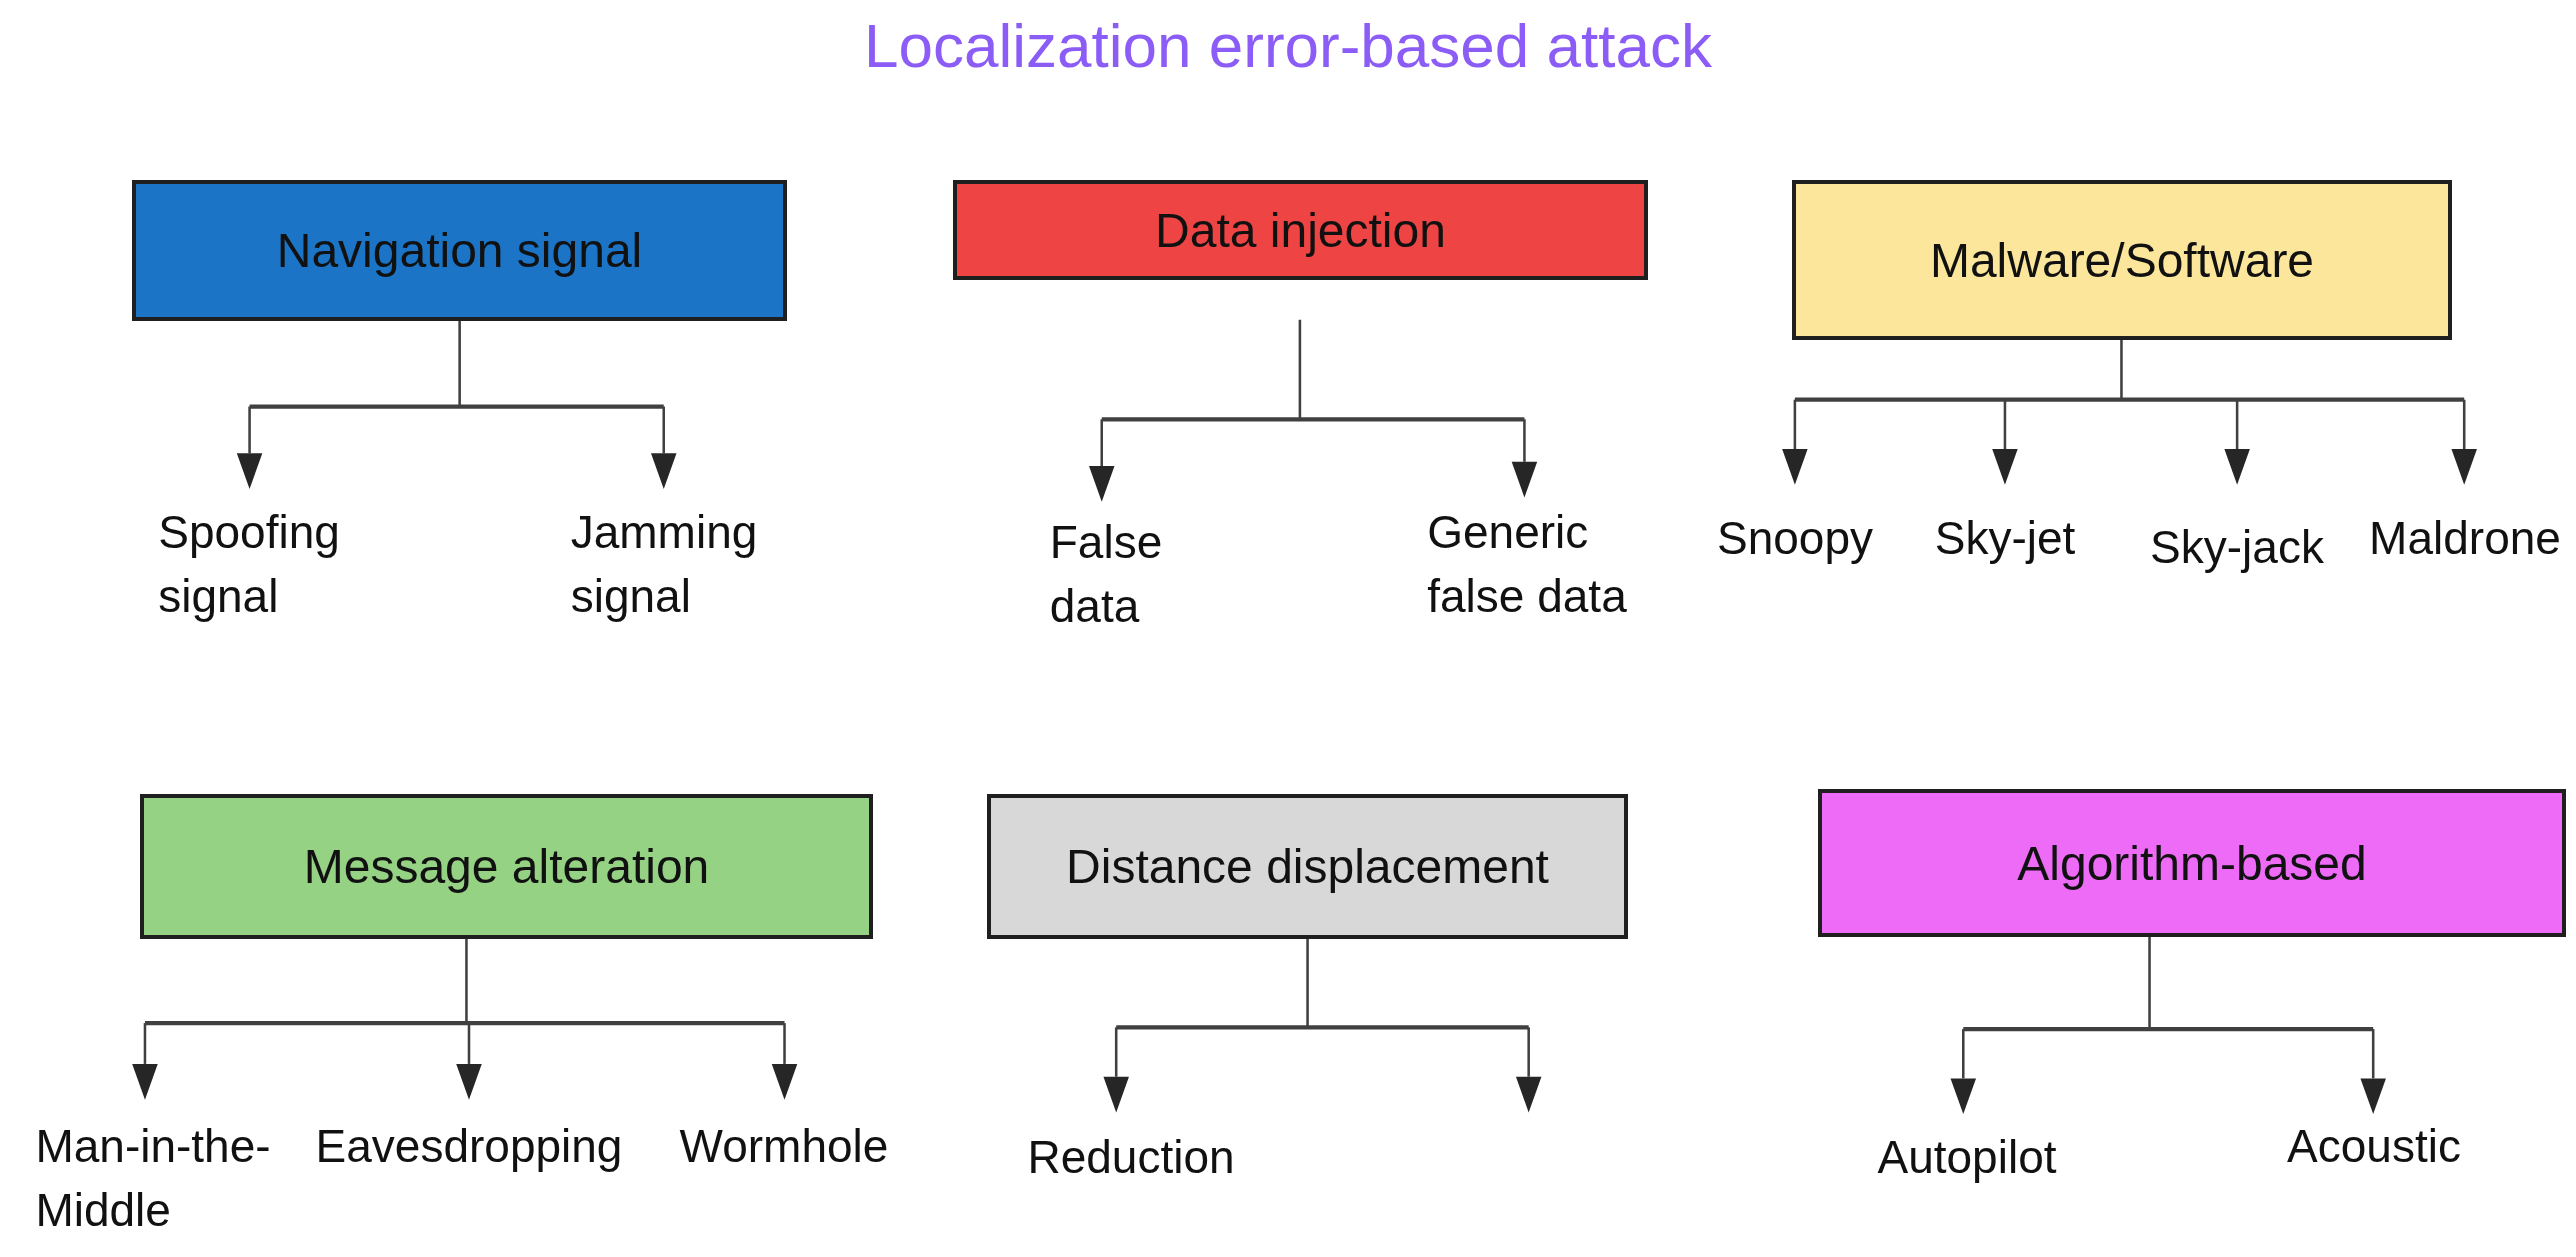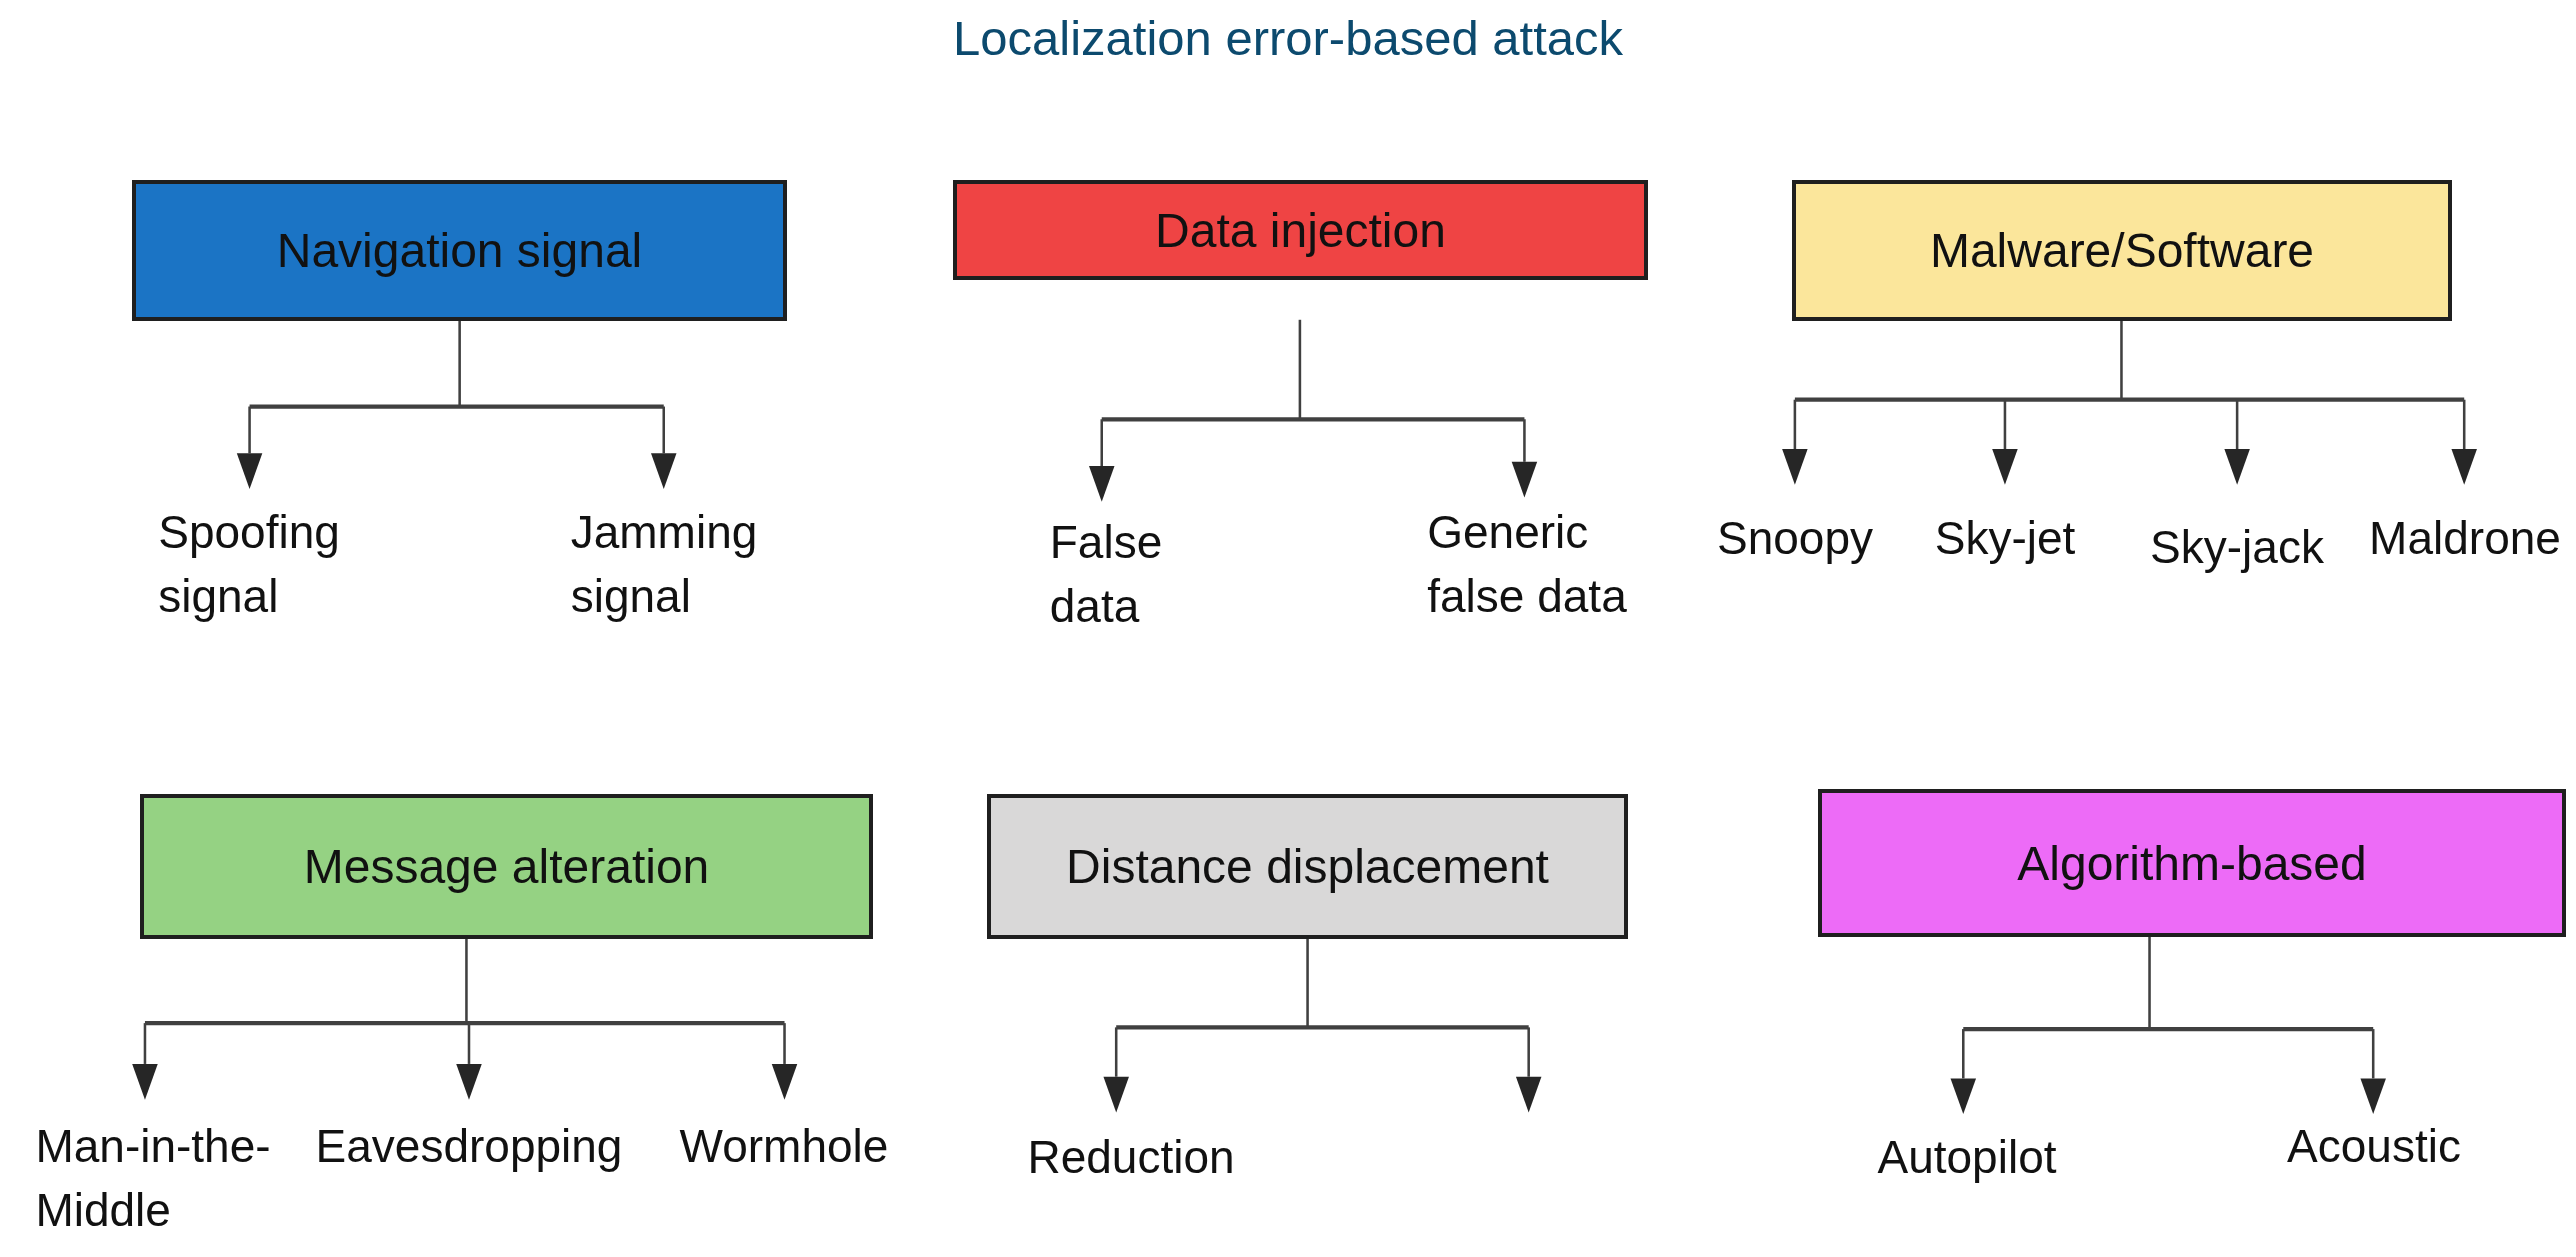--- a/index.html
+++ b/index.html
@@ -13,23 +13,23 @@
     overflow: hidden;
     --box-border: #1f1f1f;
     --connector: #404040;
     --arrow: #262626;
   }
   .title {
     position: absolute;
     top: 10.2px;
     left: 50%;
     transform: translateX(-50%);
-    font-size: 49px;
+    font-size: 62px;
     letter-spacing: 0px;
-    color: #0c4a6e;
+    color: #8b5cf6;
     white-space: nowrap;
   }
   .box {
     position: absolute;
     box-sizing: border-box;
     border: 4.3px solid var(--box-border);
     display: flex;
     align-items: center;
     justify-content: center;
     font-size: 48px;
@@ -117,21 +117,21 @@
       <path class="arrow" d="M2775 1268 L2805 1268 L2790 1310 Z"></path>
     </g>
   </svg>
 
   <div class="box" style="left: 132px; top: 180px; width: 655px; height: 141px; background-color: rgb(27, 116, 197);">
     <span>Navigation signal</span>
   </div>
   <div class="box" style="left: 953px; top: 180px; width: 695px; height: 100px; background-color: #ef4444;">
     <span>Data injection</span>
   </div>
-  <div class="box" style="left: 1792px; top: 180px; width: 660px; height: 141px; background-color: rgb(251, 230, 155); align-items: center;">
+  <div class="box" style="left: 1792px; top: 180px; width: 660px; height: 160px; background-color: rgb(251, 230, 155); align-items: center;">
     <span>Malware/Software</span>
   </div>
 
   <div class="box" style="left: 140px; top: 794px; width: 733px; height: 145px; background-color: rgb(149, 210, 131);">
     <span>Message alteration</span>
   </div>
   <div class="box" style="left: 987px; top: 794px; width: 641px; height: 145px; background-color: rgb(217, 216, 216);">
     <span>Distance displacement</span>
   </div>
   <div class="box" style="left: 1818px; top: 789px; width: 748px; height: 148px; background-color: rgb(237, 107, 247);">

